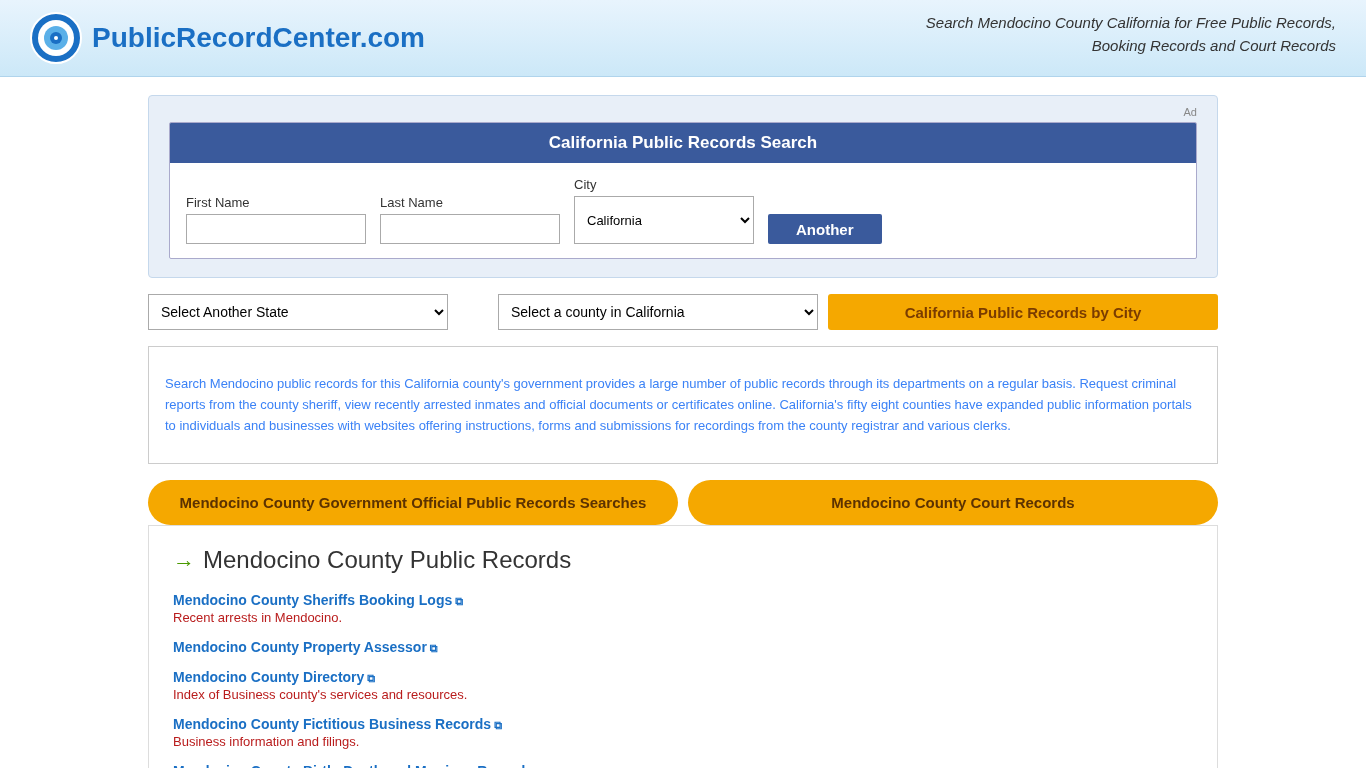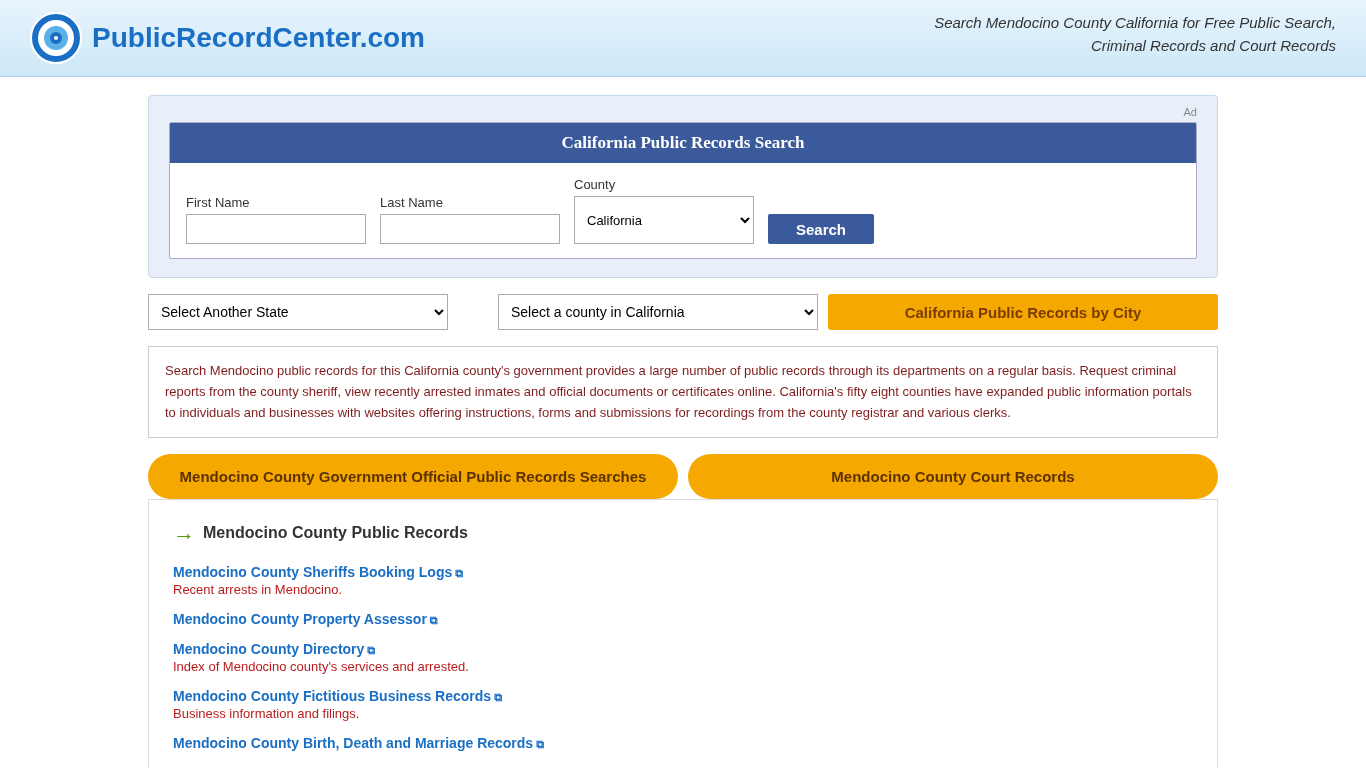--- a/index.html
+++ b/index.html
@@ -64,21 +64,20 @@
       border-radius: 2px;
       overflow: hidden;
     }
     #search-box-header {
       background: #3a5a9c;
       color: #fff;
       text-align: center;
       padding: 10px;
       font-size: 17px;
       font-weight: bold;
-      font-family: Liberation Serif, serif;
     }
     #search-box-body {
       padding: 14px 16px;
     }
     #search-fields {
       display: flex;
       align-items: flex-end;
       gap: 14px;
     }
     .field-group {
@@ -144,24 +143,24 @@
       cursor: pointer;
       border-radius: 3px;
       height: 36px;
       flex: 1;
       max-width: 430px;
     }
 
     
     #description-box {
       border: 1px solid #ccc;
-      padding: 14px 16px;
+      padding: 27px 16px;
       font-size: 13px;
       line-height: 1.6;
-      color: #7f1d1d;
+      color: #3b82f6;
       margin-bottom: 16px;
       background: #fff;
     }
 
     
     #action-btns {
       display: flex;
       gap: 10px;
     }
     .action-btn {
@@ -188,22 +187,22 @@
       align-items: center;
       gap: 8px;
       margin-bottom: 18px;
     }
     #records-arrow {
       color: #4a9a00;
       font-size: 22px;
       font-weight: bold;
     }
     #records-title {
-      font-size: 16px;
-      font-weight: bold;
+      font-size: 24px;
+      font-weight: normal;
       color: #333;
     }
     .record-item {
       margin-bottom: 14px;
     }
     .record-link {
       color: #1a6fc4;
       font-size: 14px;
       font-weight: bold;
       text-decoration: none;
@@ -228,46 +227,46 @@
 
     <svg id="logo-icon" viewBox="0 0 52 52" xmlns="http://www.w3.org/2000/svg">
       <circle cx="26" cy="26" r="25" fill="#1a6fc4" stroke="#fff" stroke-width="2"></circle>
       <circle cx="26" cy="26" r="18" fill="#fff"></circle>
       <circle cx="26" cy="26" r="12" fill="#5bb0e8"></circle>
       <circle cx="26" cy="26" r="6" fill="#1a6fc4"></circle>
       <circle cx="26" cy="26" r="2" fill="#fff"></circle>
     </svg>
     <span id="site-name">PublicRecordCenter.com</span>
   </div>
-  <div id="header-tagline">Search Mendocino County California for Free Public Search, Criminal Records and Court Records</div>
+  <div id="header-tagline">Search Mendocino County California for Free Public Records, Booking Records and Court Records</div>
 </div>
 
 <div id="main">
 
   <div id="ad-widget">
     <span id="ad-label">Ad</span>
     <div id="search-box">
       <div id="search-box-header">California Public Records Search</div>
       <div id="search-box-body">
         <div id="search-fields">
           <div class="field-group">
             <label>First Name</label>
             <input type="text" style="">
           </div>
           <div class="field-group">
             <label>Last Name</label>
             <input type="text" style="">
           </div>
           <div class="field-group">
-            <label>County</label>
+            <label>City</label>
             <select>
               <option>California</option>
             </select>
           </div>
-          <button id="search-btn">Search</button>
+          <button id="search-btn">Another</button>
         </div>
       </div>
     </div>
   </div>
 
   <div id="filter-row">
     <select id="state-select">
       <option>Select Another State</option>
     </select>
     <select id="county-select">
@@ -284,19 +283,19 @@
   </div>
 
   <div id="records-section">
     <div id="records-title-row">
       <span id="records-arrow">→</span>
       <span id="records-title">Mendocino County Public Records</span>
     </div>
     <div id="records-list">
     <div class="record-item"><a class="record-link" href="#">Mendocino County Sheriffs Booking Logs<span class="ext-icon">⧉</span></a><div class="record-desc">Recent arrests in Mendocino.</div></div>
         <div class="record-item"><a class="record-link" href="#">Mendocino County Property Assessor<span class="ext-icon">⧉</span></a></div>
-        <div class="record-item"><a class="record-link" href="#">Mendocino County Directory<span class="ext-icon">⧉</span></a><div class="record-desc">Index of Mendocino county's services and arrested.</div></div>
+        <div class="record-item"><a class="record-link" href="#">Mendocino County Directory<span class="ext-icon">⧉</span></a><div class="record-desc">Index of Business county's services and resources.</div></div>
         <div class="record-item"><a class="record-link" href="#">Mendocino County Fictitious Business Records<span class="ext-icon">⧉</span></a><div class="record-desc">Business information and filings.</div></div>
         <div class="record-item"><a class="record-link" href="#">Mendocino County Birth, Death and Marriage Records<span class="ext-icon">⧉</span></a></div>
       </div>
   </div>
 
 </div>
 
 </body></html>

